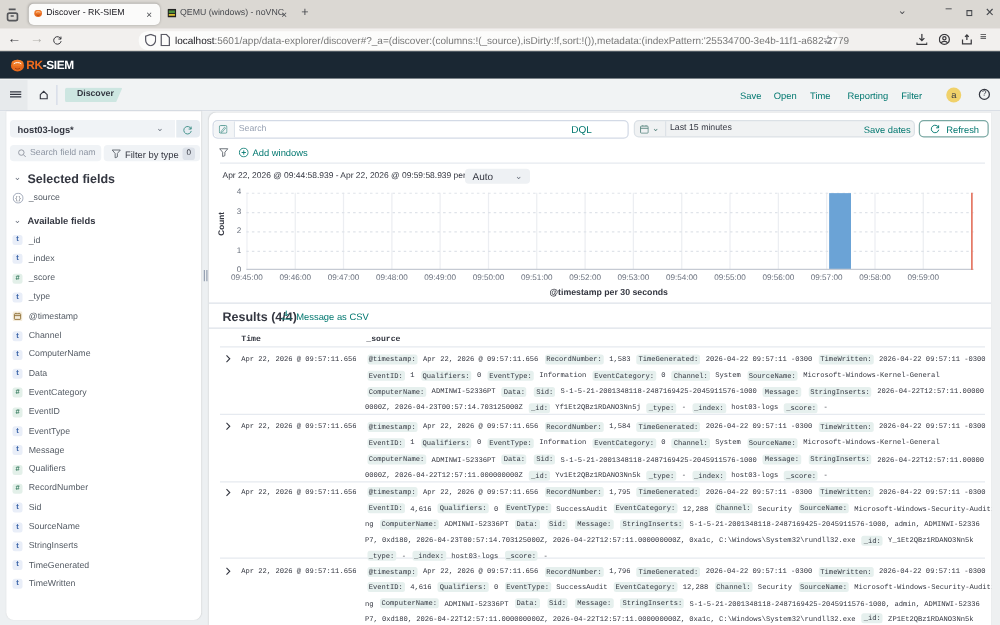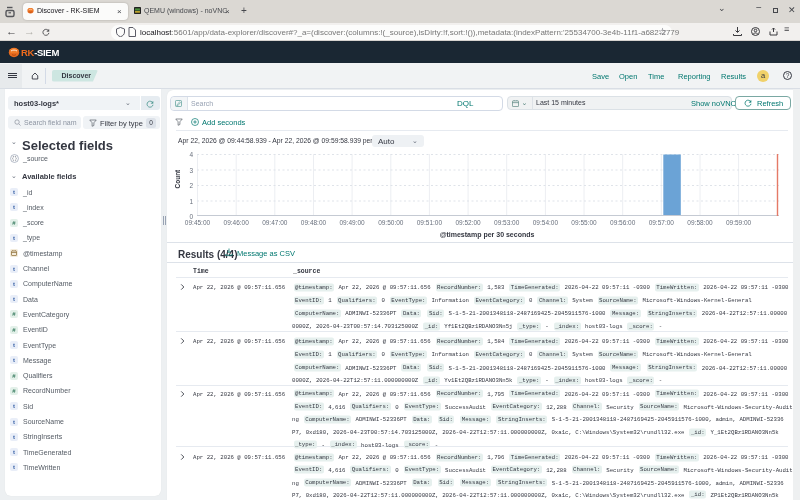--- a/index.html
+++ b/index.html
@@ -116,21 +116,21 @@
       <path d="M2.5 7.5 L8 2 L13.5 7.5 V14 H2.5 Z" fill="none" stroke="#343741" stroke-width="1.8"></path>
     </svg>
 <div class="abs" style="left:45px;top:68px;width:1px;height:16px;background:#d3dae6"></div>
 <div class="abs" style="left:52px;top:70px;width:46px;height:11.5px;background:#cde6e1;clip-path:polygon(0 0,100% 0,89% 100%,0 100%);border-radius:2px"></div>
 <div class="abs dk" style="left:61.5px;top:72px;font-size:7px;font-weight:bold">Discover</div>
 <div class="abs teal" style="left:567px;top:88px;font-size:13px">New</div>
 <div class="abs teal" style="left:592px;top:72px;font-size:7.5px">Save</div>
 <div class="abs teal" style="left:619px;top:72px;font-size:7.5px">Open</div>
 <div class="abs teal" style="left:648px;top:72px;font-size:7.5px">Time</div>
 <div class="abs teal" style="left:678px;top:72px;font-size:7.5px">Reporting</div>
-<div class="abs teal" style="left:721px;top:72px;font-size:7.5px">Results</div>
+<div class="abs teal" style="left:721px;top:72px;font-size:7.5px">Filter</div>
 <div class="abs" style="left:757px;top:70px;width:12px;height:12px;border-radius:50%;background:#f0d16a;font-size:7.5px;color:#343741;text-align:center;line-height:12px">a</div>
 <div class="abs" style="left:783px;top:71px;width:9px;height:9px;border-radius:50%;border:1px solid #343741;font-size:6.5px;color:#343741;text-align:center;line-height:8px">?</div>
 
 <div id="sidegap"></div>
 <div id="sidebar"></div>
 <div id="mainpanel"></div>
 
 <div class="abs" style="left:8px;top:96px;width:132px;height:14px;background:#f0f3f6;border-radius:3px 0 0 3px"></div>
 <div class="abs" style="left:141px;top:96px;width:19px;height:14px;background:#e6ecf1;border-radius:0 3px 3px 0"></div>
 <div class="abs dk" style="left:14px;top:99px;font-size:7.5px;font-weight:bold">host03-logs*</div>
@@ -145,21 +145,21 @@
     </svg>
 <div class="abs" style="left:24px;top:119px;font-size:7px;color:#8d95a2;white-space:nowrap">Search field nam</div>
 <div class="abs" style="left:83px;top:116px;width:77px;height:13px;background:#f0f3f6;border-radius:3px"></div>
 <svg class="abs" style="left:89px;top:118.5px" width="8" height="8" viewBox="0 0 16 16">
       <path d="M1.5 2 H14.5 L9.8 7.5 V13 L6.2 14.5 V7.5Z" fill="none" stroke="#596068" stroke-width="1.4"></path>
     </svg>
 <div class="abs dk" style="left:100px;top:118.5px;font-size:7.5px">Filter by type</div>
 <div class="abs" style="left:146px;top:117.5px;width:10px;height:10px;background:#dde2e9;border-radius:2.5px;font-size:6.5px;color:#343741;text-align:center;line-height:10px">0</div>
 
 <div class="abs gy" style="left:11px;top:138px;font-size:7px">⌄</div>
-<div class="abs dk" style="left:22px;top:137.5px;font-size:13px;font-weight:bold">Selected fields</div>
+<div class="abs dk" style="left:22px;top:137.5px;font-size:10px;font-weight:bold">Selected fields</div>
 <svg class="abs" style="left:10px;top:154px" width="9" height="9" viewBox="0 0 16 16">
       <circle cx="8" cy="8" r="7" fill="none" stroke="#98a2b3" stroke-width="1.3"></circle>
       <text x="8" y="11" font-size="8" text-anchor="middle" fill="#69707d" font-family="Liberation Mono">{}</text>
     </svg>
 <div class="abs" style="left:23px;top:155px;font-size:7px;color:#545b64">_source</div>
 <div class="abs gy" style="left:11px;top:172px;font-size:7px">⌄</div>
 <div class="abs dk" style="left:22px;top:171.5px;font-size:7.5px;font-weight:bold">Available fields</div>
 
 <div class="ficon fstr" style="top:188px">t</div>
     <div class="field" style="top:188.5px">_id</div>
@@ -213,35 +213,35 @@
 <div class="abs" style="left:191px;top:99.5px;font-size:7px;color:#98a2b3">Search</div>
 <div class="abs teal" style="left:457px;top:98.5px;font-size:8px">DQL</div>
 <div class="abs" style="left:507px;top:96px;width:225px;height:13.5px;border:1px solid #dbe1e6;border-radius:4px;background:#f0f2f3"></div>
 <svg class="abs" style="left:511.5px;top:99.5px" width="7" height="7" viewBox="0 0 16 16">
       <rect x="1" y="2" width="14" height="13" rx="1.5" fill="none" stroke="#54827c" stroke-width="1.6"></rect>
       <path d="M1 6 H15 M5 2 V0.5 M11 2 V0.5" stroke="#54827c" stroke-width="1.6"></path>
     </svg>
 <div class="abs" style="left:521.5px;top:98.5px;font-size:7px;color:#54827c">⌄</div>
 <div class="abs" style="left:532px;top:96.5px;width:1px;height:12.5px;background:#dde2e7"></div>
 <div class="abs dk" style="left:536px;top:99px;font-size:7px">Last 15 minutes</div>
-<div class="abs teal" style="left:691px;top:98.5px;font-size:7.5px">Show noVNC</div>
+<div class="abs teal" style="left:691px;top:98.5px;font-size:7.5px">Save dates</div>
 <div class="abs" style="left:735px;top:96px;width:56px;height:14px;border:1px solid #7aa8a3;border-radius:4px;background:#fff"></div>
 <svg class="abs" style="left:744px;top:99px" width="8" height="8" viewBox="0 0 16 16">
       <path d="M13.8 6.5 A6 6 0 1 0 14 9.5 M13.8 2.5 V6.5 H9.8" fill="none" stroke="#01776f" stroke-width="1.5"></path>
     </svg>
 <div class="abs teal" style="left:757px;top:99px;font-size:7.5px">Refresh</div>
 
 <svg class="abs" style="left:174.5px;top:118px" width="8" height="8" viewBox="0 0 16 16">
       <path d="M1.5 2 H14.5 L9.8 7.5 V13 L6.2 14.5 V7.5Z" fill="none" stroke="#596068" stroke-width="1.4"></path>
     </svg>
 <svg class="abs" style="left:190.5px;top:118px" width="8" height="8" viewBox="0 0 16 16">
       <circle cx="8" cy="8" r="7" fill="none" stroke="#01776f" stroke-width="1.4"></circle>
       <path d="M8 4.5 V11.5 M4.5 8 H11.5" stroke="#01776f" stroke-width="1.4"></path>
     </svg>
-<div class="abs teal" style="left:202px;top:118px;font-size:7.5px">Add seconds</div>
+<div class="abs teal" style="left:202px;top:118px;font-size:7.5px">Add windows</div>
 <div class="abs" style="left:176px;top:130px;width:612px;height:1px;background:#e6eaf0"></div>
 
 <svg class="abs" style="left:197px;top:154px" width="582" height="62" viewBox="0 0 582 62">
 
   <g stroke="#eceef2" stroke-width="1">
     <line x1="0.5" y1="0" x2="0.5" y2="62"></line>
         <line x1="39.2" y1="0" x2="39.2" y2="62"></line>
         <line x1="77.8" y1="0" x2="77.8" y2="62"></line>
         <line x1="116.5" y1="0" x2="116.5" y2="62"></line>
         <line x1="155.1" y1="0" x2="155.1" y2="62"></line>

